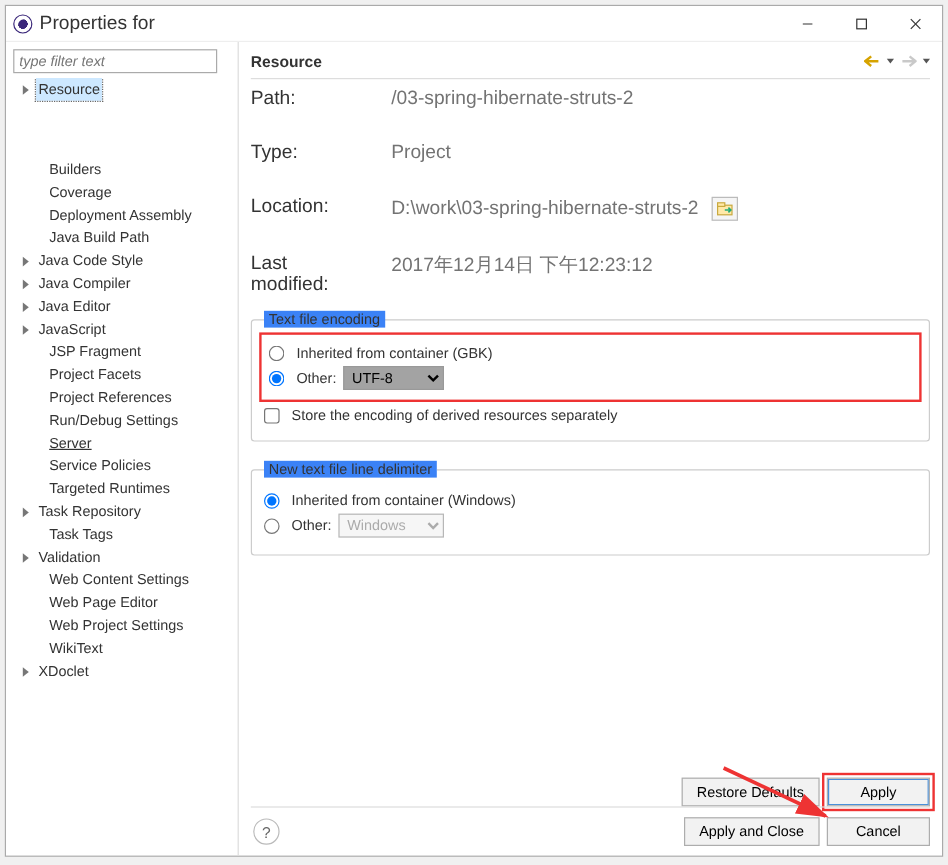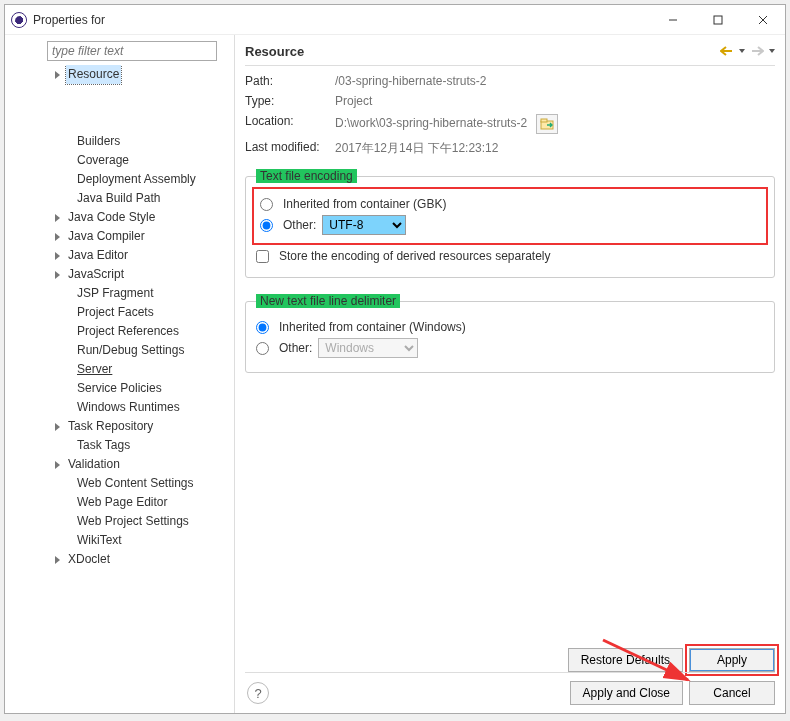--- a/index.html
+++ b/index.html
@@ -39,38 +39,37 @@
   }
   .titlebar .icon::before {
     content: "";
     position: absolute;
     left: 2px; top: 2px;
     width: 10px; height: 10px;
     border-radius: 50%;
     border: 1px solid #fff;
     clip-path: polygon(0 0, 100% 0, 100% 65%, 65% 65%, 65% 100%, 0 100%);
   }
-  .titlebar .ttext { font-size: 12px; color: #333; }
+  .titlebar .ttext { font-size: 16px; color: #333; }
   .winctrls {
     margin-left: auto;
     display: flex;
   }
   .winctrls .btn {
     width: 45px; height: 28px;
     display: flex; align-items: center; justify-content: center;
     color: #333;
     cursor: default;
   }
   .winctrls svg { width: 10px; height: 10px; }
 
   .body {
     flex: 1;
     display: flex;
     min-height: 0;
-    padding-left: 36px;
   }
 
   .sidebar {
     width: 194px;
     border-right: 1px solid #ddd;
     display: flex;
     flex-direction: column;
     padding: 6px 4px 6px 6px;
   }
   .filter {
@@ -145,22 +144,23 @@
     width: 0; height: 0;
     border-left: 3px solid transparent;
     border-right: 3px solid transparent;
     border-top: 4px solid #555;
   }
 
   .props {
     display: grid;
     grid-template-columns: 90px 1fr;
     row-gap: 6px;
-    font-size: 12px;
+    font-size: 16px;
     margin-bottom: 6px;
+    gap: 27px;
   }
   .props .val { color: #737373; }
   .iconbtn {
     display: inline-flex;
     align-items: center; justify-content: center;
     width: 22px; height: 20px;
     border: 1px solid #bbb;
     background: #f5f5f5;
     margin-left: 6px;
     vertical-align: middle;
@@ -169,36 +169,36 @@
   fieldset {
     border: 1px solid #ccc;
     border-radius: 3px;
     margin: 6px 0 10px 0;
     padding: 8px 10px 10px 10px;
     font-size: 12px;
   }
   fieldset legend {
     padding: 0 4px;
     color: #333;
-    background: #22c55e;
+    background: #3b82f6;
   }
   .row {
     display: flex;
     align-items: center;
     gap: 6px;
     margin: 4px 0;
   }
   .row input[type=radio], .row input[type=checkbox] {
     margin: 0 4px 0 0;
   }
   select {
     font-size: 12px;
     height: 20px;
     border: 1px solid #999;
-    background: #7dd3fc;
+    background: #a3a3a3;
     padding: 0 2px;
   }
   select:disabled { color: #888; background: #f3f3f3; }
 
   .encoding-hl {
     border: 2px solid #e33;
     padding: 4px 6px;
     margin: -4px -4px 4px -4px;
   }
   .encoding-legend-wrap {
@@ -328,21 +328,21 @@
           <div class="item" style="padding-left: 28px;">
             <span class="lbl">Run/Debug Settings</span>
           </div>
           <div class="item" style="padding-left: 28px; text-decoration: underline;">
             <span class="lbl">Server</span>
           </div>
           <div class="item" style="padding-left: 28px;">
             <span class="lbl">Service Policies</span>
           </div>
           <div class="item" style="padding-left: 28px;">
-            <span class="lbl">Windows Runtimes</span>
+            <span class="lbl">Targeted Runtimes</span>
           </div>
           <div class="item haschild">
             <span class="lbl">Task Repository</span>
           </div>
           <div class="item" style="padding-left: 28px;">
             <span class="lbl">Task Tags</span>
           </div>
           <div class="item haschild">
             <span class="lbl">Validation</span>
           </div>
@@ -431,21 +431,21 @@
 
       <fieldset>
         <legend>New text file line delimiter</legend>
         <div class="row">
           <input type="radio" name="del" checked="" style="">
           <label>Inherited from container (Windows)</label>
         </div>
         <div class="row">
           <input type="radio" name="del" style="">
           <label>Other:</label>
-          <select disabled="" style="width:100px">
+          <select disabled="" style="width:88px">
             <option>Windows</option>
           </select>
         </div>
       </fieldset>
 
       <div style="flex:1"></div>
 
       <div class="mid-btnrow">
         <button class="btn-std wide">Restore Defaults</button>
         <button class="btn-std apply-hl">Apply</button>

